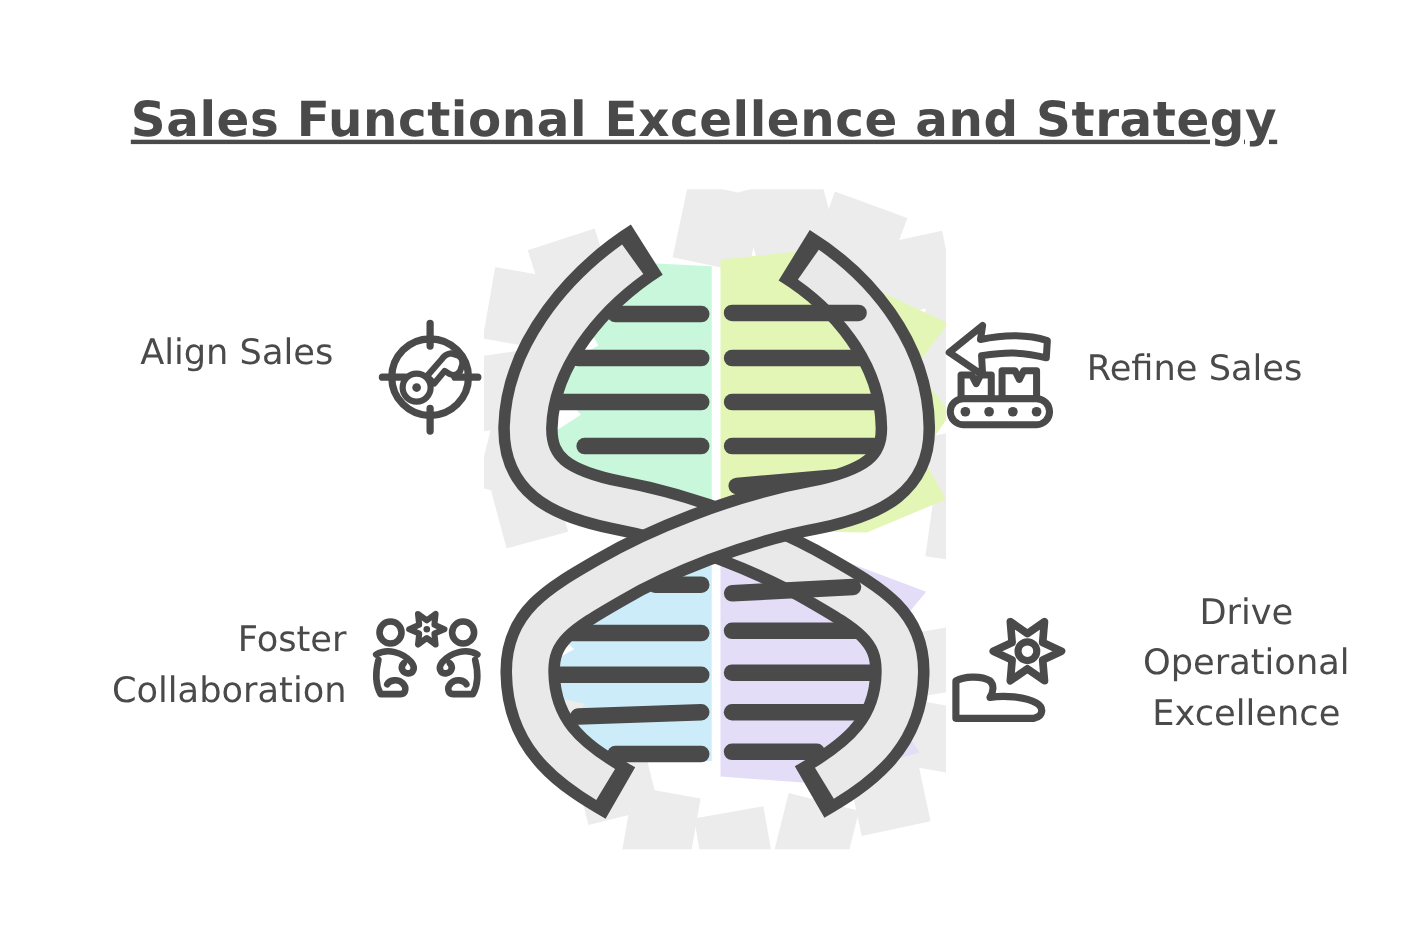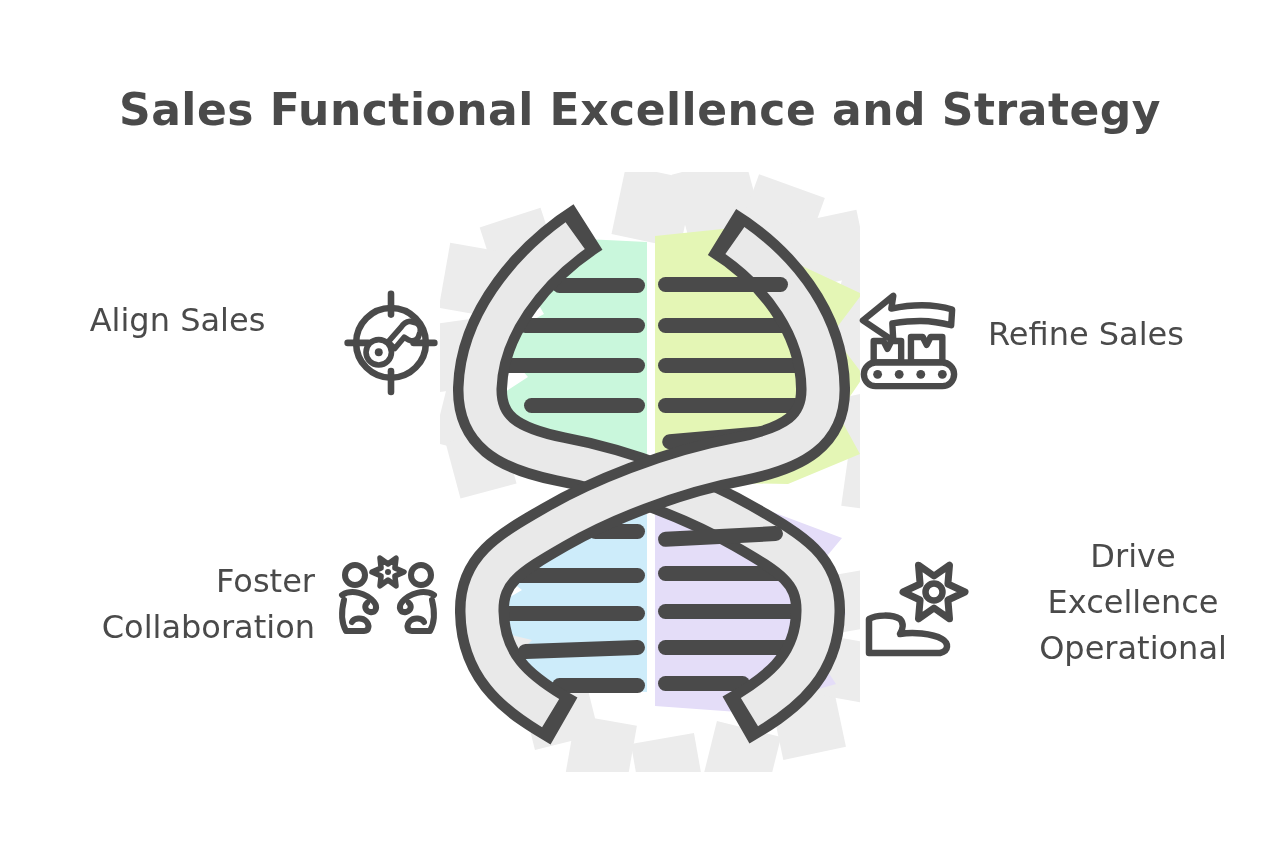--- a/index.html
+++ b/index.html
@@ -3,24 +3,24 @@
 <meta charset="utf-8">
 <style>
   :root{
     --ink:#4a4a4a; --ribbon:#e9e9e9; --scribble:#ececec;
     --mint:#c9f7dc; --lime:#e4f6b5; --sky:#cdecfa; --lavender:#e4ddf8; --background:#ffffff;
   }
   html,body{margin:0;padding:0;}
   body{width:1280px;height:843px;background:var(--background);
        font-family:"DejaVu Sans",sans-serif;position:relative;overflow:hidden;color:var(--ink);}
   .title{position:absolute;top:84px;left:0;width:1280px;text-align:center;
-         font-size:44px;font-weight:bold;letter-spacing:.5px;color:var(--ink);}
+         font-size:44px;font-weight:bold;letter-spacing:.5px;color:var(--ink);text-decoration:underline;}
   .label{position:absolute;font-size:32px;line-height:46px;color:var(--ink);}
   .label div{white-space:nowrap;}
-  .q-tl-label{top:297px;left:40px;width:275px;text-align:center;}
+  .q-tl-label{top:297px;left:28px;width:275px;text-align:right;}
   .q-tr-label{top:311px;left:988px;width:290px;text-align:left;}
   .q-bl-label{top:558px;left:20px;width:295px;text-align:right;}
   .q-br-label{top:533px;left:988px;width:290px;text-align:center;}
   .icon{position:absolute;}
   .q-tl-icon{top:286px;left:342px;}
   .q-tr-icon{top:288px;left:858px;}
   .q-bl-icon{top:548px;left:336px;}
   .q-br-icon{top:540px;left:856px;}
   .dna{position:absolute;top:172px;left:440px;}
   
@@ -160,15 +160,15 @@
 
 <div class="icon q-br-icon">
   <svg width="116" height="126" viewBox="0 0 116 126">
     <polygon class="ink-stroke white-fill" stroke-width="7" points="109,52 91.9,60 93.5,78.8 78,68 62.5,78.8 64.1,60 47,52 64.1,44 62.5,25.2 78,36 93.5,25.2 91.9,44"></polygon>
     <circle class="ink-stroke white-fill" cx="78" cy="52" r="8.5" stroke-width="6.5"></circle>
     <path class="ink-stroke white-fill" stroke-width="6.5" d="M13,79 L13,113 L84,113 C93,111 93,103 86,99 C76,93 56,92 44,94 C47,89 48,83 44,79 C36,74 20,75 13,79 Z"></path>
   </svg>
 </div>
 <div class="label q-br-label">
   <div>Drive</div>
+  <div>Operational</div>
   <div>Excellence</div>
-  <div>Operational</div>
 </div>
 
 </body></html>

